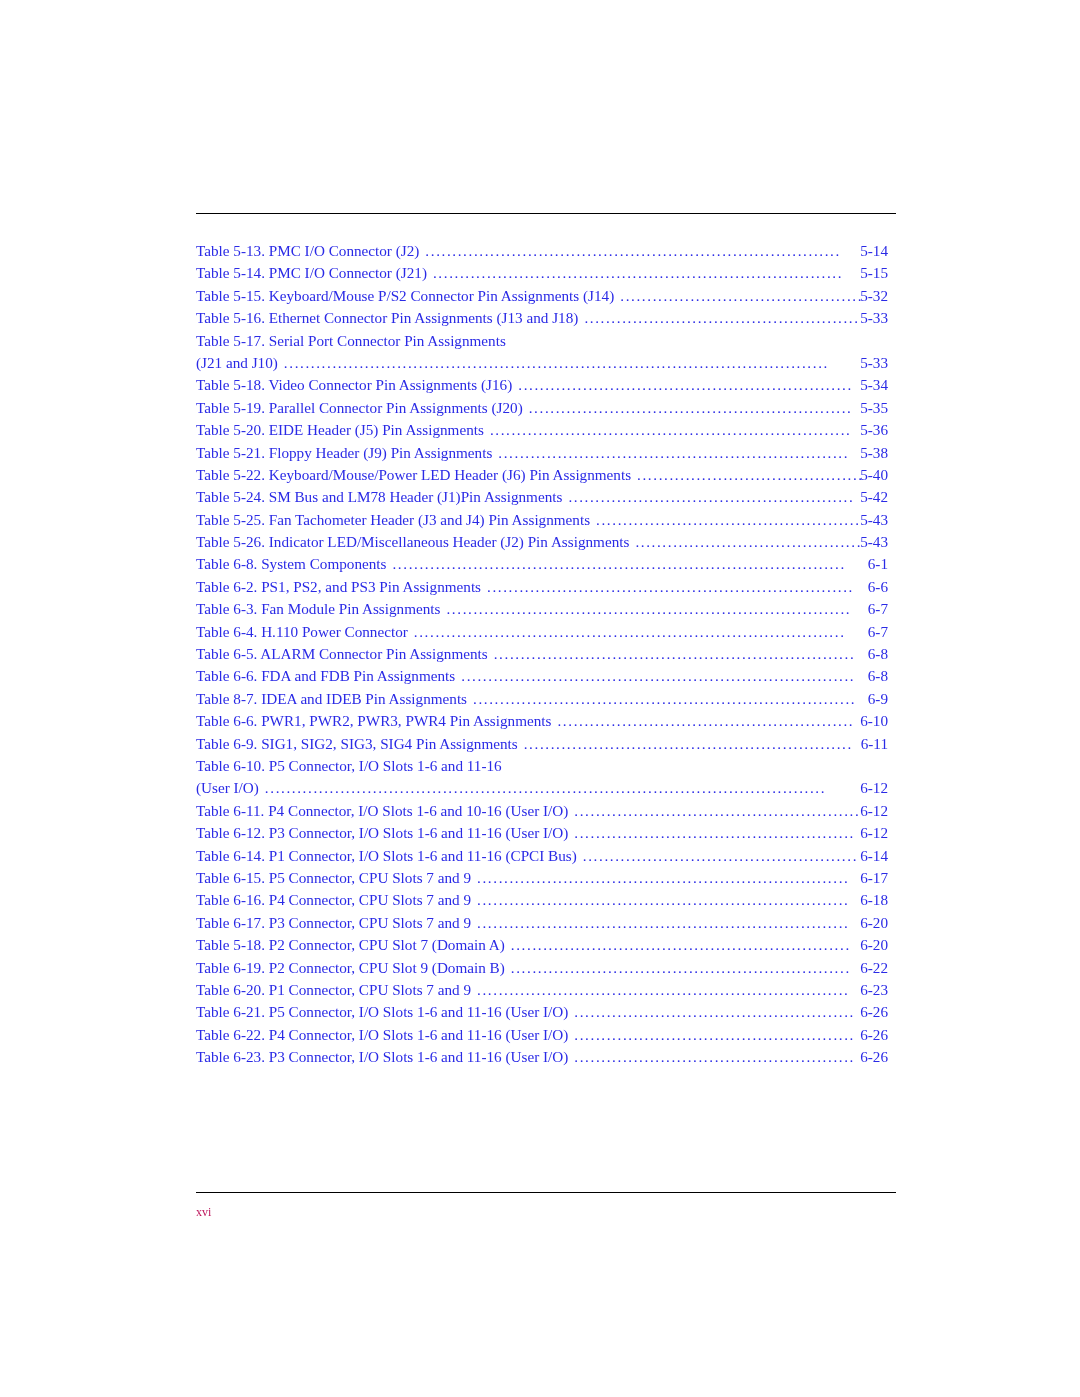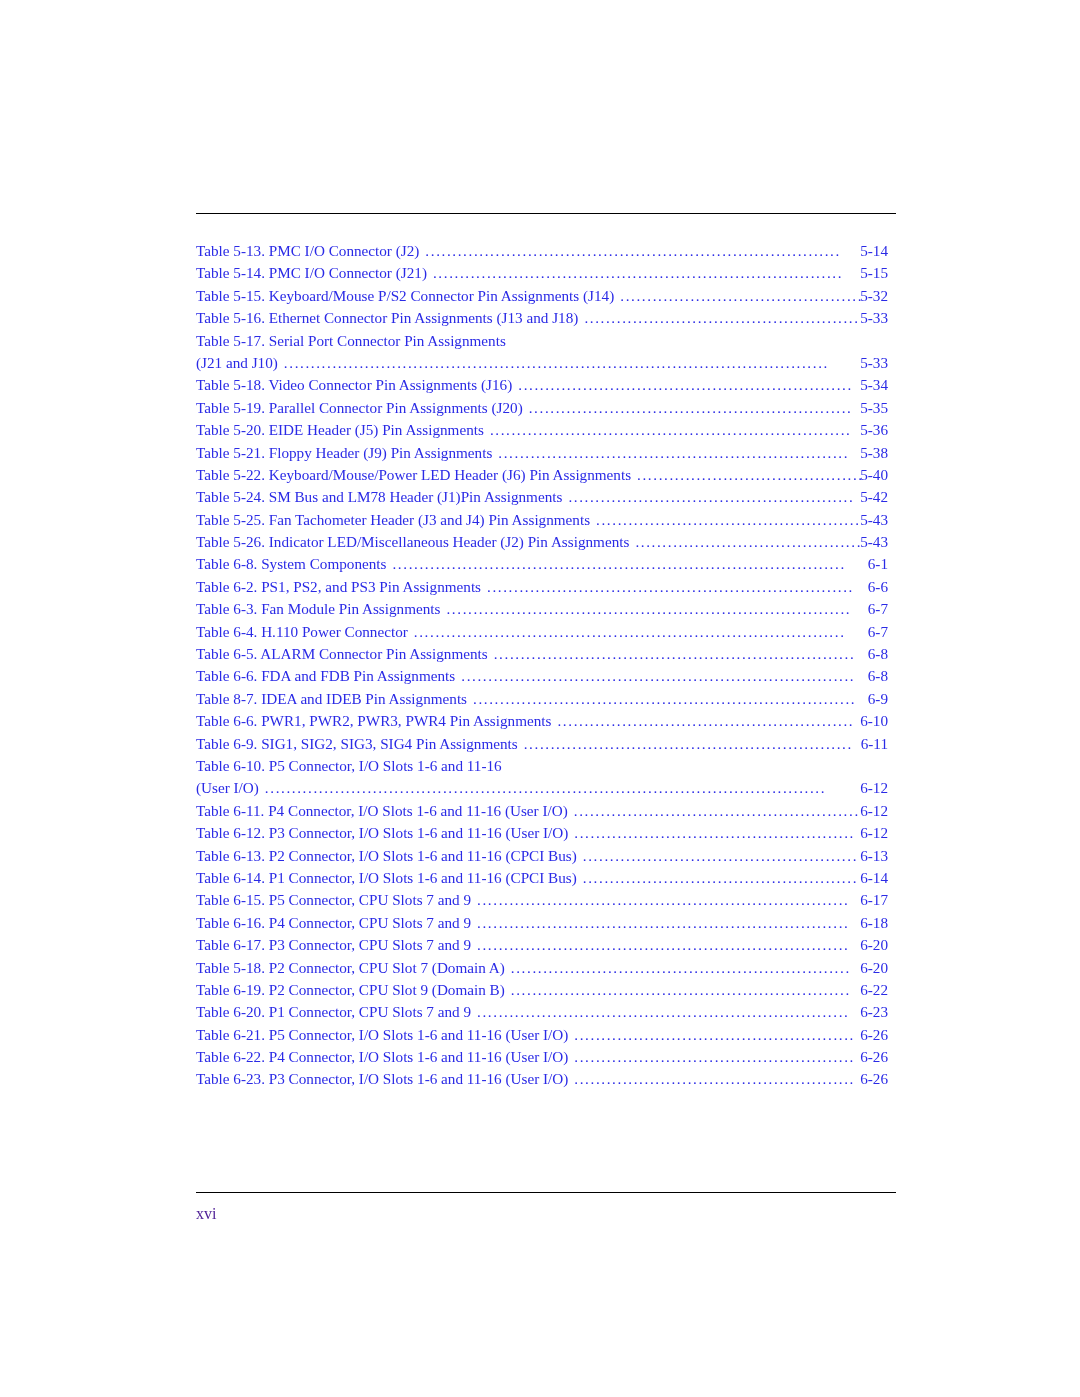--- a/index.html
+++ b/index.html
@@ -61,22 +61,22 @@
     position: absolute;
     right: 8px;
     top: 0;
     text-align: right;
   }
 
   .folio {
     position: absolute;
     left: 196px;
     top: 1205px;
-    font-size: 16px;
-    color: #4c1d95;
+    font-size: 12px;
+    color: #be185d;
     font-family: "Liberation Serif", serif;
   }
 </style>
 </head>
 <body>
 
 <div class="page">
 
   <div class="rule rule-top"></div>
 
@@ -99,23 +99,22 @@
       <div class="toc-entry"><span class="label">Table 6-2.  PS1, PS2, and PS3 Pin Assignments</span><span class="dots" style="width: 382.734px; margin-left: 6px;">....................................................................</span><span class="page-num">6-6</span></div>
       <div class="toc-entry"><span class="label">Table 6-3.   Fan Module Pin Assignments</span><span class="dots" style="width: 423.281px; margin-left: 6px;">...........................................................................</span><span class="page-num">6-7</span></div>
       <div class="toc-entry"><span class="label">Table 6-4.  H.110 Power Connector</span><span class="dots" style="width: 455.953px; margin-left: 6px;">................................................................................</span><span class="page-num">6-7</span></div>
       <div class="toc-entry"><span class="label">Table 6-5.  ALARM Connector Pin Assignments</span><span class="dots" style="width: 376.031px; margin-left: 6px;">...................................................................</span><span class="page-num">6-8</span></div>
       <div class="toc-entry"><span class="label">Table 6-6.  FDA and FDB Pin Assignments</span><span class="dots" style="width: 408.5px; margin-left: 6px;">.........................................................................</span><span class="page-num">6-8</span></div>
       <div class="toc-entry"><span class="label">Table 8-7.  IDEA and IDEB Pin Assignments</span><span class="dots" style="width: 396.719px; margin-left: 6px;">.......................................................................</span><span class="page-num">6-9</span></div>
       <div class="toc-entry"><span class="label">Table 6-6.  PWR1, PWR2, PWR3, PWR4 Pin Assignments</span><span class="dots" style="width: 304.719px; margin-left: 6px;">.......................................................</span><span class="page-num">6-10</span></div>
       <div class="toc-entry"><span class="label">Table 6-9.  SIG1, SIG2, SIG3, SIG4 Pin Assignments</span><span class="dots" style="width: 339.031px; margin-left: 6px;">.............................................................</span><span class="page-num">6-11</span></div>
       <div class="toc-entry noline nonum"><span class="label">Table 6-10.  P5 Connector, I/O Slots 1-6 and 11-16</span></div>
       <div class="toc-entry"><span class="label">(User I/O)</span><span class="dots" style="width: 597.312px; margin-left: 6px;">........................................................................................................</span><span class="page-num">6-12</span></div>
-      <div class="toc-entry"><span class="label">Table 6-11.  P4 Connector, I/O Slots 1-6 and 11-16 (User I/O)</span><span class="dots" style="width: 288.391px; margin-left: 6px;">.....................................................</span><span class="page-num">6-12</span></div>
+      <div class="toc-entry"><span class="label">Table 6-11.  P4 Connector, I/O Slots 1-6 and 10-16 (User I/O)</span><span class="dots" style="width: 288.391px; margin-left: 6px;">.....................................................</span><span class="page-num">6-12</span></div>
       <div class="toc-entry"><span class="label">Table 6-12.  P3 Connector, I/O Slots 1-6 and 11-16 (User I/O)</span><span class="dots" style="width: 287.828px; margin-left: 6px;">....................................................</span><span class="page-num">6-12</span></div>
-      <div class="toc-entry"><span class="label">Table 6-13.  P2 Connector, I/O Slots 1-6 and 11-16 (CPCI Bus)</span><span class="dots" style="width: 279.344px; margin-left: 6px;">...................................................</span><span class="page-num">6-13</span></div>
       <div class="toc-entry"><span class="label">Table 6-14.  P1 Connector, I/O Slots 1-6 and 11-16 (CPCI Bus)</span><span class="dots" style="width: 279.344px; margin-left: 6px;">...................................................</span><span class="page-num">6-14</span></div>
       <div class="toc-entry"><span class="label">Table 6-15.  P5 Connector, CPU Slots 7 and 9</span><span class="dots" style="width: 385.078px; margin-left: 6px;">.....................................................................</span><span class="page-num">6-17</span></div>
       <div class="toc-entry"><span class="label">Table 6-16.  P4 Connector, CPU Slots 7 and 9</span><span class="dots" style="width: 385.078px; margin-left: 6px;">.....................................................................</span><span class="page-num">6-18</span></div>
       <div class="toc-entry"><span class="label">Table 6-17.  P3 Connector, CPU Slots 7 and 9</span><span class="dots" style="width: 385.078px; margin-left: 6px;">.....................................................................</span><span class="page-num">6-20</span></div>
       <div class="toc-entry"><span class="label">Table 5-18.  P2 Connector, CPU Slot 7 (Domain A)</span><span class="dots" style="width: 351.344px; margin-left: 6px;">...............................................................</span><span class="page-num">6-20</span></div>
       <div class="toc-entry"><span class="label">Table 6-19.  P2 Connector, CPU Slot 9 (Domain B)</span><span class="dots" style="width: 351.344px; margin-left: 6px;">...............................................................</span><span class="page-num">6-22</span></div>
       <div class="toc-entry"><span class="label">Table 6-20.  P1 Connector, CPU Slots 7 and 9</span><span class="dots" style="width: 385.078px; margin-left: 6px;">.....................................................................</span><span class="page-num">6-23</span></div>
       <div class="toc-entry"><span class="label">Table 6-21.  P5 Connector, I/O Slots 1-6 and 11-16 (User I/O)</span><span class="dots" style="width: 287.828px; margin-left: 6px;">....................................................</span><span class="page-num">6-26</span></div>
       <div class="toc-entry"><span class="label">Table 6-22.  P4 Connector, I/O Slots 1-6 and 11-16 (User I/O)</span><span class="dots" style="width: 287.828px; margin-left: 6px;">....................................................</span><span class="page-num">6-26</span></div>
       <div class="toc-entry"><span class="label">Table 6-23.  P3 Connector, I/O Slots 1-6 and 11-16 (User I/O)</span><span class="dots" style="width: 287.828px; margin-left: 6px;">....................................................</span><span class="page-num">6-26</span></div>

